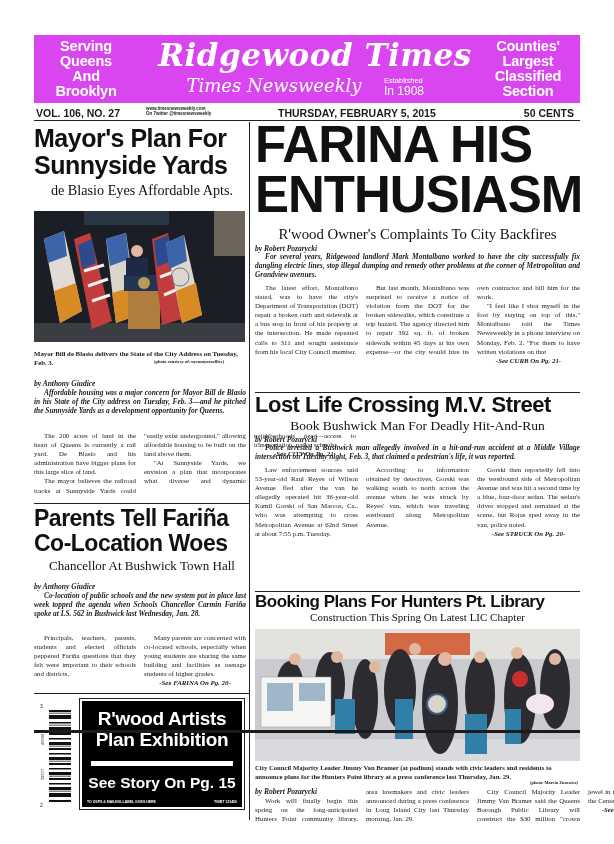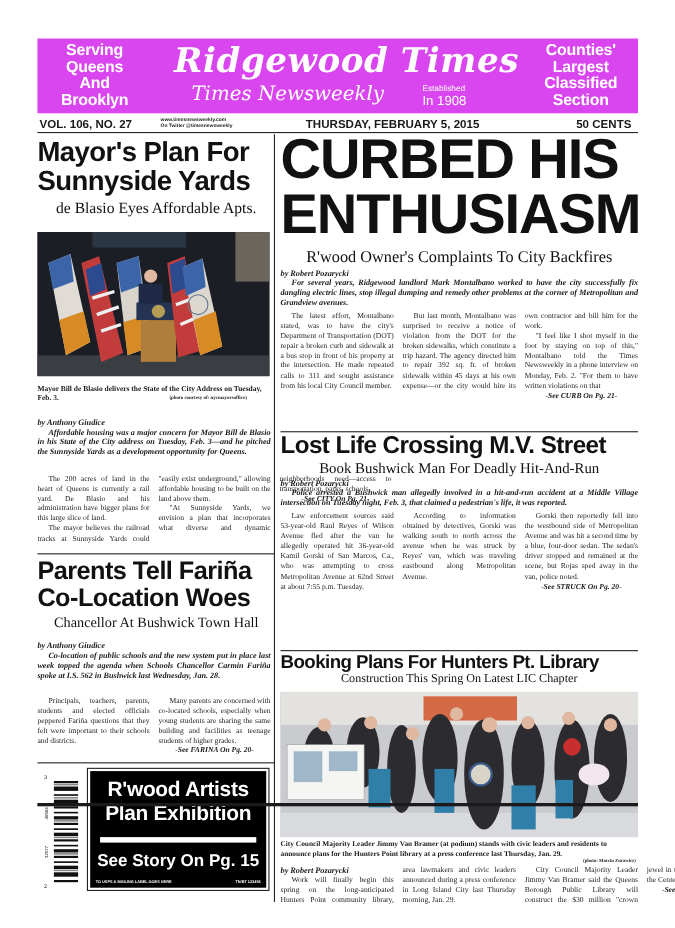--- a/index.html
+++ b/index.html
@@ -7,21 +7,21 @@
   body { font-family: "Liberation Serif", serif; color: #1a1a1a; position: relative; }
 
   .page { position: absolute; left: 34px; top: 35px; width: 546px; height: 785px; }
 
   
   .masthead { position: absolute; left: 0; top: 0; width: 546px; height: 68px; background: #d946ef; color: #fff; }
   .mast-left, .mast-right { position: absolute; top: 4px; text-align: center; font-family: "Liberation Sans", sans-serif; font-weight: bold; font-size: 14.5px; line-height: 15px; letter-spacing: -0.2px; }
   .mast-left { left: 6px; width: 92px; }
   .mast-right { right: 6px; width: 92px; }
   .mast-title { position: absolute; left: 108px; top: 2px; width: 320px; text-align: center; font-family: "DejaVu Serif", serif; font-weight: bold; font-size: 31px; letter-spacing: 0.5px; font-style: italic; line-height: 36px; margin-left: 13px; }
-  .mast-sub { position: absolute; left: 140px; top: 40px; width: 200px; text-align: left; font-family: "DejaVu Serif", serif; font-style: italic; font-size: 18px; line-height: 22px; }
+  .mast-sub { position: absolute; left: 140px; top: 40px; width: 200px; text-align: center; font-family: "DejaVu Serif", serif; font-style: italic; font-size: 18px; line-height: 22px; }
   .mast-est { position: absolute; left: 350px; top: 42px; width: 60px; font-family: "Liberation Sans", sans-serif; font-size: 7.5px; line-height: 8px; }
   .mast-est-year { font-size: 12px; line-height: 13px; }
 
   
   .folio { position: absolute; left: 0; top: 70px; width: 546px; height: 16px; font-family: "Liberation Sans", sans-serif; font-size: 10.5px; font-weight: bold; border-bottom: 1px solid #222; }
   .folio-vol { position: absolute; left: 2px; top: 2px; }
   .folio-web { position: absolute; left: 112px; top: 1px; font-size: 4.5px; line-height: 5px; font-weight: bold; }
   .folio-date { position: absolute; left: 244px; top: 2px; }
   .folio-price { position: absolute; right: 6px; top: 2px; }
 
@@ -246,21 +246,21 @@
         <div class="promo-bar"></div>
         <div class="promo-see">See Story On Pg. 15</div>
         <div class="promo-fine-l">TO USPS &amp; MAILING LABEL GOES HERE</div>
         <div class="promo-fine-r">TN/BT 123456</div>
       </div>
     </div>
   </div>
 
   <div class="right-col">
     <div class="curbed-hl hl-sans">
-      <div>CURBED HIS</div>
+      <div>FARINA HIS</div>
       <div>ENTHUSIASM</div>
     </div>
     <div class="curbed-deck deck">R'wood Owner's Complaints To City Backfires</div>
     <div class="curbed-byline byline">by Robert Pozarycki</div>
     <div class="curbed-lede lede">For several years, Ridgewood landlord Mark Montalbano worked to have the city successfully fix dangling electric lines, stop illegal dumping and remedy other problems at the corner of Metropolitan and Grandview avenues.</div>
     <div class="curbed-body cols3">
       <p>The latest effort, Montalbano stated, was to have the city's Department of Transportation (DOT) repair a broken curb and sidewalk at a bus stop in front of his property at the intersection. He made repeated calls to 311 and sought assistance from his local City Council member.</p>
       <p>But last month, Montalbano was surprised to receive a notice of violation from the DOT for the broken sidewalks, which constitute a trip hazard. The agency directed him to repair 392 sq. ft. of broken sidewalk within 45 days at his own expense—or the city would hire its own contractor and bill him for the work.</p>
       <p>"I feel like I shot myself in the foot by staying on top of this," Montalbano told the Times Newsweekly in a phone interview on Monday, Feb. 2. "For them to have written violations on that</p>
       <span class="jump">-See CURB On Pg. 21-</span>

